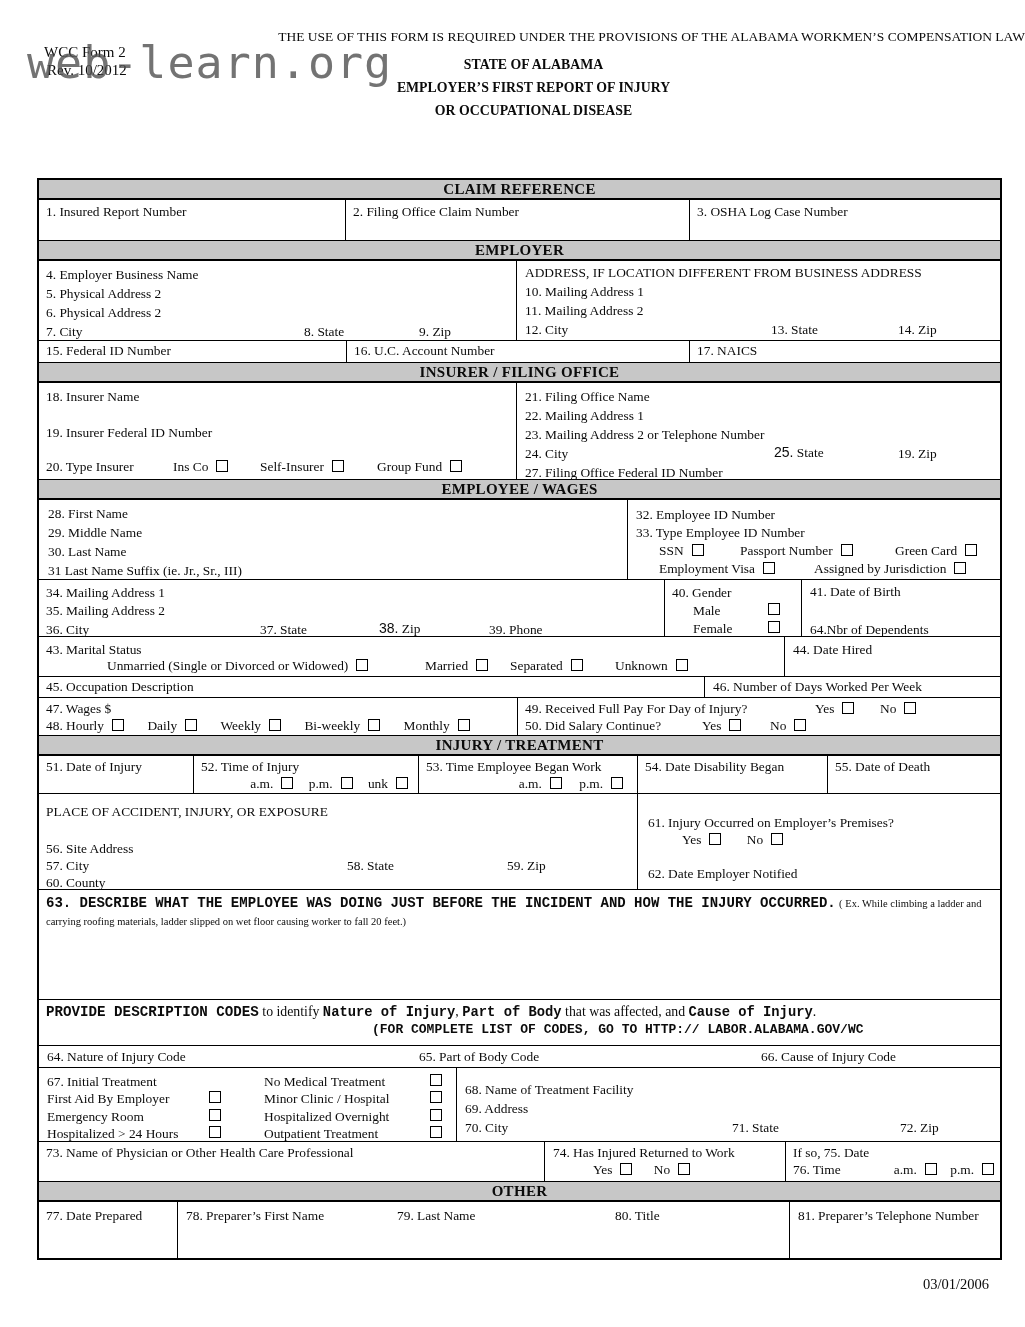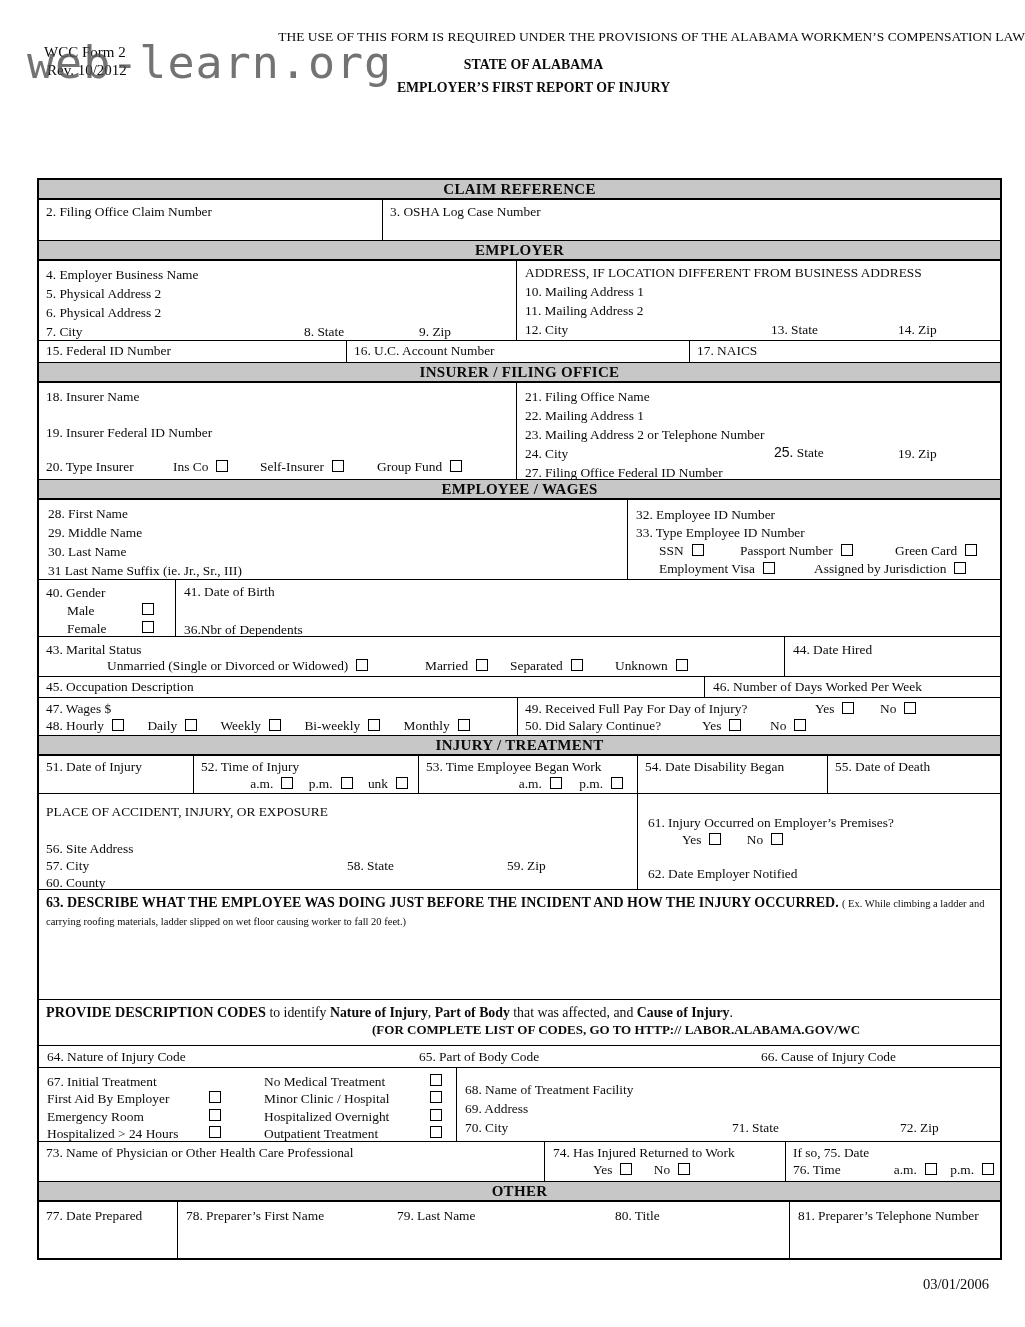--- a/index.html
+++ b/index.html
@@ -27,21 +27,21 @@
   .form { position:absolute; left:37px; top:178px; width:965px; border:2px solid #000; background:#fff; }
   .bar {
     height:20px; background:#c7c7c7; border-bottom:2px solid #000;
     text-align:center; font-weight:bold; font-size:15px; line-height:18px; letter-spacing:.3px;
   }
   .row { display:flex; border-bottom:1.5px solid #000; position:relative; }
   .row:last-child { border-bottom:0; }
   .c { position:relative; border-right:1.5px solid #000; font-size:13.4px; }
   .c:last-child { border-right:0; flex:1; }
   .lab { white-space:nowrap; }
-  .b { font-weight:bold; }
+  .b { font-weight:bold;font-family:Liberation Mono, monospace; }
   .sans { font-family:"Liberation Sans", sans-serif; font-size:14px; }
   .cb {
     display:inline-block; width:12px; height:12px; border:1.5px solid #000;
     vertical-align:-1px; background:#fff;
   }
   .grp .cb { margin-left:8px; }
   .small { font-size:10.5px; font-weight:normal; }
   .wrap63 { position:absolute; left:7px; top:4px; width:948px; white-space:normal; line-height:17px; }
   .footer-date { position:absolute; right:36px; top:1276px; font-size:14.5px; }
 </style>
@@ -49,27 +49,31 @@
 <body>
 
 <div>
 
   <div class="notice">THE USE OF THIS FORM IS REQUIRED UNDER THE PROVISIONS OF THE ALABAMA WORKMEN’S COMPENSATION LAW</div>
   <div class="formno">WCC Form 2</div>
   <div class="rev">Rev. 10/2012</div>
   <div class="titles">
     <div>STATE OF ALABAMA</div>
     <div>EMPLOYER’S FIRST REPORT OF INJURY</div>
+    <div>OR OCCUPATIONAL DISEASE</div>
   </div>
   <div class="watermark">web-learn.org</div>
 
   <div class="form">
 
     <div class="bar">CLAIM REFERENCE</div>
     <div class="row" style="height:41px">
+      <div class="c" style="width:307px">
+        <span class="at" style="left:7px;top:4px">1. Insured Report Number</span>
+      </div>
       <div class="c" style="width:344px">
         <span class="at" style="left:7px;top:4px">2. Filing Office Claim Number</span>
       </div>
       <div class="c">
         <span class="at" style="left:7px;top:4px">3. OSHA Log Case Number</span>
       </div>
     </div>
 
     <div class="bar">EMPLOYER</div>
     <div class="row" style="height:80px">
@@ -135,30 +139,38 @@
         <span class="at" style="left:8px;top:7px">32. Employee ID Number</span>
         <span class="at" style="left:8px;top:25px">33. Type Employee ID Number</span>
         <span class="at grp" style="left:31px;top:43px"><span>SSN</span><span class="cb"></span></span>
         <span class="at grp" style="left:112px;top:43px"><span>Passport Number</span><span class="cb"></span></span>
         <span class="at grp" style="left:267px;top:43px"><span>Green Card</span><span class="cb"></span></span>
         <span class="at grp" style="left:31px;top:61px"><span>Employment Visa</span><span class="cb"></span></span>
         <span class="at grp" style="left:186px;top:61px"><span>Assigned by Jurisdiction</span><span class="cb"></span></span>
       </div>
     </div>
     <div class="row" style="height:57px">
+      <div class="c" style="width:626px">
+        <span class="at" style="left:7px;top:5px">34. Mailing Address 1</span>
+        <span class="at" style="left:7px;top:23px">35. Mailing Address 2</span>
+        <span class="at" style="left:7px;top:42px">36. City</span>
+        <span class="at" style="left:221px;top:42px">37. State</span>
+        <span class="at" style="left:340px;top:40px"><span class="sans">38.</span> <span>Zip</span></span>
+        <span class="at" style="left:450px;top:42px">39. Phone</span>
+      </div>
       <div class="c" style="width:137px">
         <span class="at" style="left:7px;top:5px">40. Gender</span>
         <span class="at" style="left:28px;top:23px">Male</span>
         <span class="cb at" style="left:103px;top:23px"></span>
         <span class="at" style="left:28px;top:41px">Female</span>
         <span class="cb at" style="left:103px;top:41px"></span>
       </div>
       <div class="c">
         <span class="at" style="left:8px;top:4px">41. Date of Birth</span>
-        <span class="at" style="left:8px;top:42px">36.Nbr of Dependents</span>
+        <span class="at" style="left:8px;top:42px">64.Nbr of Dependents</span>
       </div>
     </div>
     <div class="row" style="height:40px">
       <div class="c" style="width:746px">
         <span class="at" style="left:7px;top:5px">43. Marital Status</span>
         <span class="at grp" style="left:68px;top:21px"><span>Unmarried  (Single or Divorced or Widowed)</span><span class="cb"></span></span>
         <span class="at grp" style="left:386px;top:21px"><span>Married</span><span class="cb"></span></span>
         <span class="at grp" style="left:471px;top:21px"><span>Separated</span><span class="cb"></span></span>
         <span class="at grp" style="left:576px;top:21px"><span>Unknown</span><span class="cb"></span></span>
       </div>

